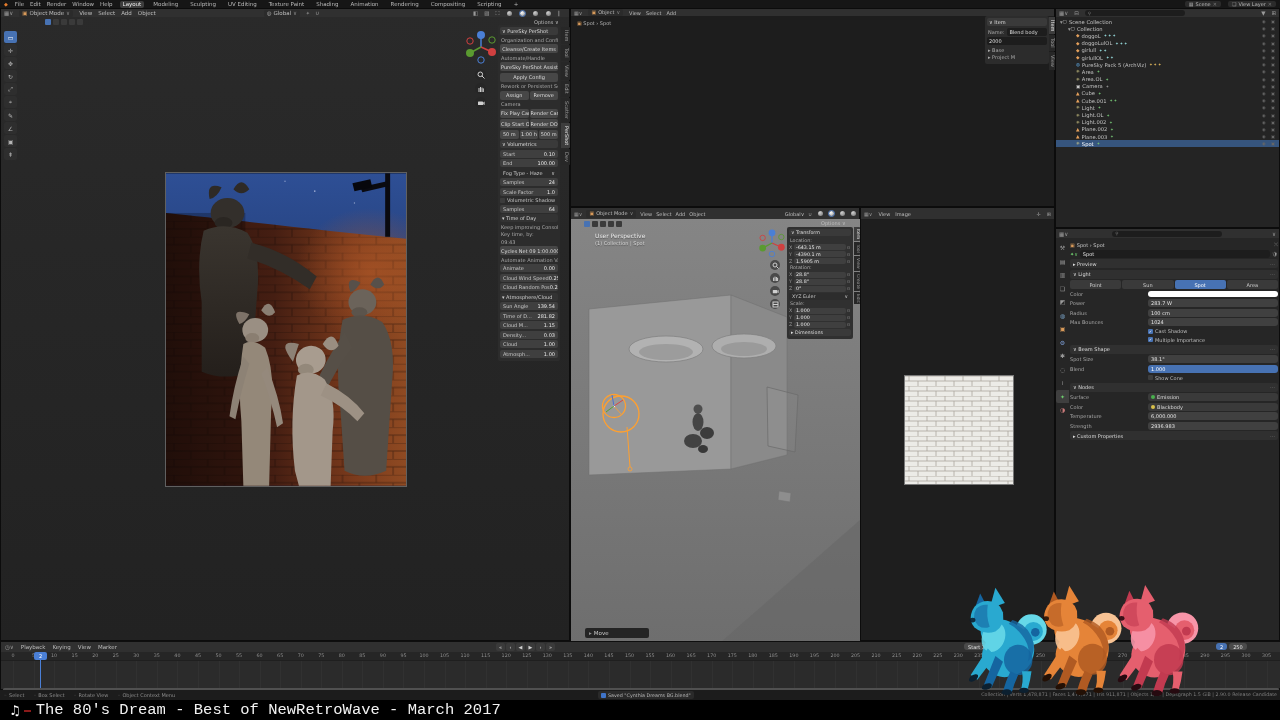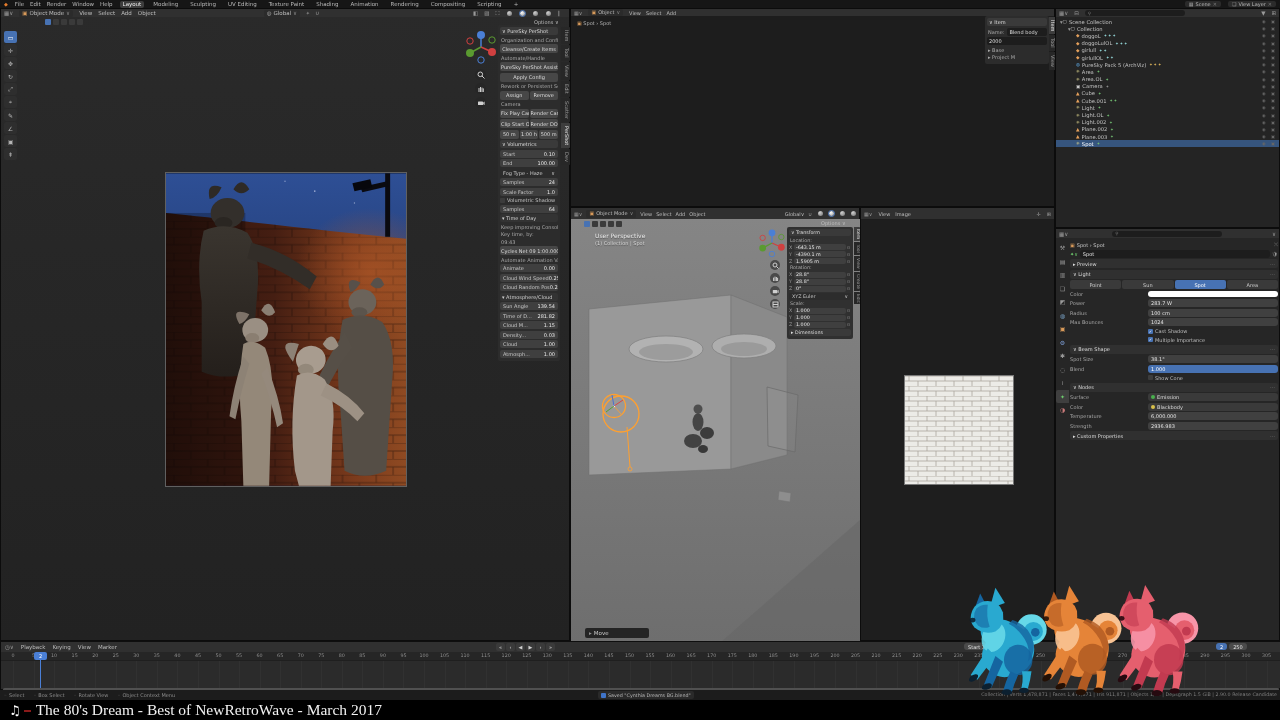--- a/index.html
+++ b/index.html
@@ -126,21 +126,21 @@
   
   #sb{left:0;top:690px;width:1280px;height:10px;background:#1c1c1c;display:flex;align-items:center;font-size:5px;color:#8d8d8d;padding:0 4px;gap:10px;}
   .hint{display:inline-flex;gap:2px;align-items:center;}
   #sb-saved{position:absolute;left:598px;top:1px;height:8px;background:#2a2a2a;border-radius:2px;display:flex;align-items:center;gap:2px;padding:0 3px;font-size:4.8px;color:#b8b8b8;}
   .info-sq{width:5px;height:5px;background:#3f74c9;border-radius:1px;}
   #sb-stats{position:absolute;right:3px;top:2px;font-size:4.8px;color:#7f7f7f;}
   
   #mb{left:0;top:700px;width:1280px;height:20px;background:#000;display:flex;align-items:center;z-index:60;}
   #mb-note{margin-left:9px;font-size:13px;color:#fff;}
   #mb-red{width:7px;height:2px;background:#8a1a1a;margin-left:3px;margin-top:2px;}
-  #mb-title{margin-left:5px;font-size:15.5px;color:#f2f2f2;font-family:Liberation Serif, serif;}
+  #mb-title{margin-left:5px;font-size:15.5px;color:#f2f2f2;font-family:Liberation Mono, monospace;}
   
   .dog{position:absolute;z-index:50;}
   #dog1{left:953px;top:582px;} #dog2{left:1026px;top:580px;} #dog3{left:1100px;top:579px;}
 </style>
 </head>
 <body>
 
 <div class="stage">
 
   <svg width="0" height="0" style="position:absolute">

